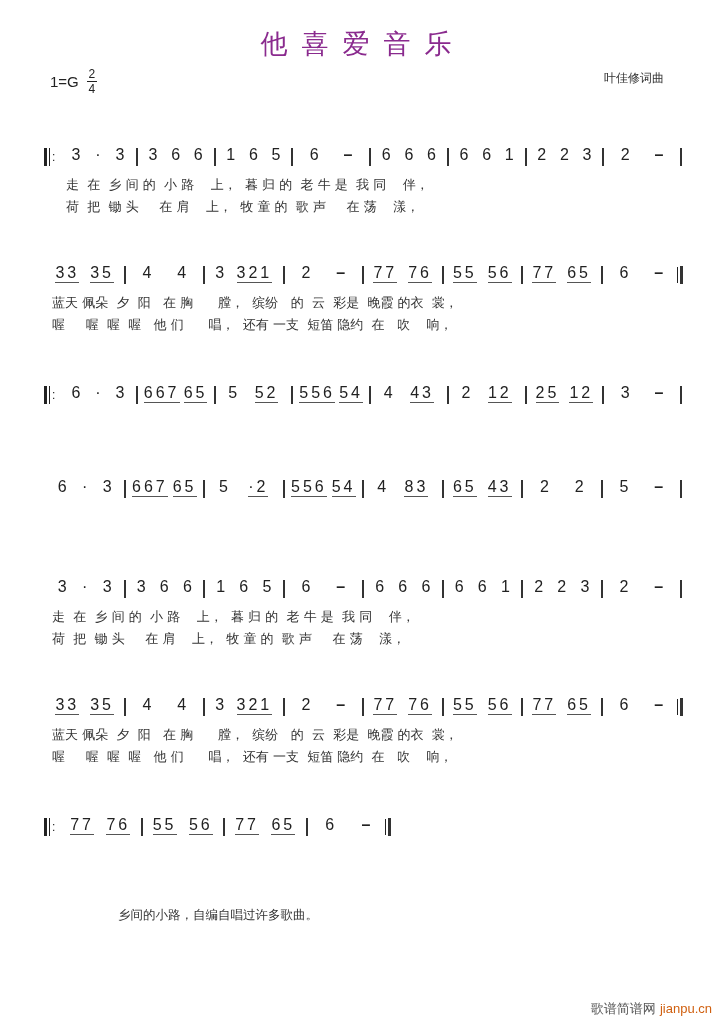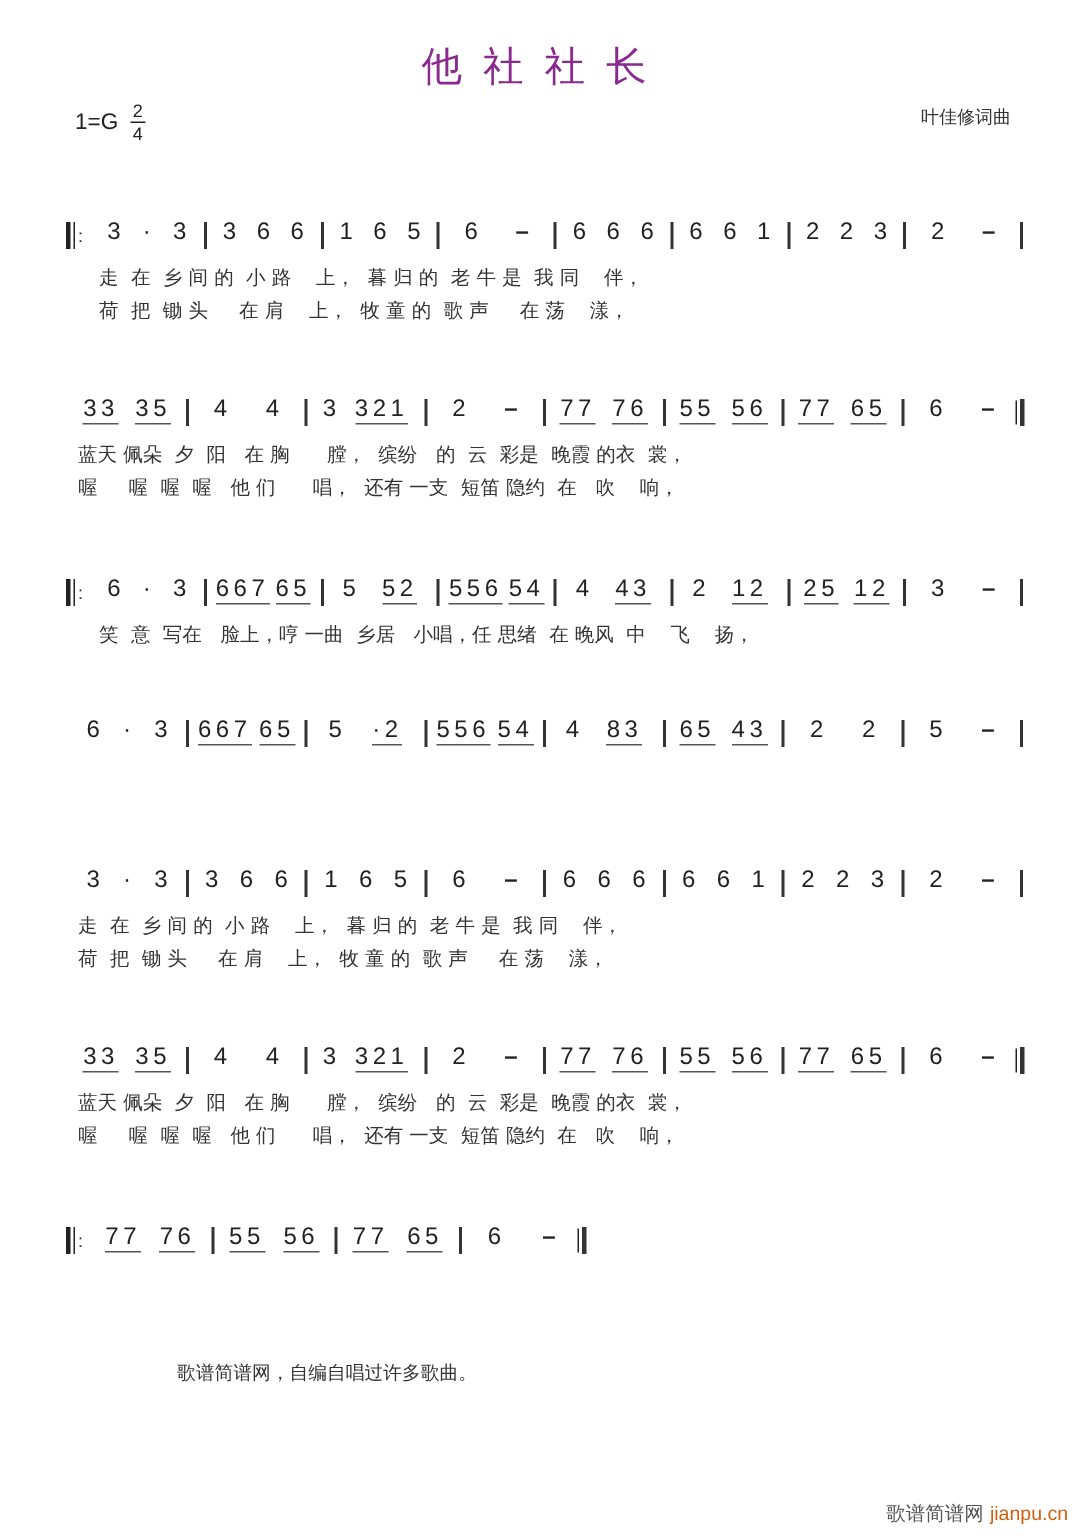--- a/index.html
+++ b/index.html
@@ -7,41 +7,41 @@
     width: 726px; height: 1024px; background: #ffffff; position: relative; overflow: hidden;
     font-family: "Liberation Sans", "DejaVu Sans", sans-serif; color: #222;
   }
   .title {
     position: absolute; left: 0; width: 726px; top: 26px; text-align: center;
     font-family: "DejaVu Serif", serif; font-size: 27px; letter-spacing: 14px; color: #8a2a8e;
   }
   .key { position: absolute; left: 50px; top: 68px; font-size: 15px; display: flex; align-items: center; }
   .frac { display: inline-flex; flex-direction: column; align-items: center; margin-left: 8px; font-size: 12px; line-height: 12px; }
   .frac .bar { width: 10px; height: 1px; background: #222; margin: 1px 0; }
-  .author { position: absolute; right: 52px; top: 70px; font-size: 12px; color: #333; font-family: "DejaVu Serif", serif; }
+  .author { position: absolute; right: 62px; top: 70px; font-size: 12px; color: #333; font-family: "DejaVu Serif", serif; }
 
   .system { position: absolute; left: 44px; width: 642px; }
   .notes { position: relative; height: 36px; }
   .ln { position: absolute; font-size: 16px; letter-spacing: 0; }
   .barline { position: absolute; width: 2px; height: 18px; top: 8px; background: #333; }
   .repeat-start { position: absolute; top: 8px; height: 18px; display: flex; align-items: center; }
   .repeat-start .thick { width: 3px; height: 18px; background: #222; }
   .repeat-start .thin { width: 1px; height: 18px; background: #222; margin-left: 2px; }
   .repeat-start .dots { font-size: 12px; margin-left: 2px; line-height: 8px; }
   .lyrics { position: relative; height: 22px; font-family: "DejaVu Serif", serif; font-size: 13px; color: #333; }
   .lyrics span { position: absolute; white-space: nowrap; }
 
   .note-block { position: absolute; left: 92px; top: 903px; font-family: "DejaVu Serif", serif; font-size: 12.5px; color: #333; line-height: 24px; }
   .watermark { position: absolute; right: 14px; bottom: 6px; font-size: 13px; color: #555; font-family: "DejaVu Serif", serif; }
   .watermark .site { color: #d06010; font-family: "Liberation Sans", sans-serif; }
 </style>
 </head>
 <body>
 
-<div class="title">他社社长</div>
+<div class="title">他喜爱音乐</div>
 <div class="key">
   <span>1=G</span>
   <span class="frac">
     <span>2</span>
     <span class="bar"></span>
     <span>4</span>
   </span>
 </div>
 <div class="author">叶佳修词曲</div>
 
@@ -199,23 +199,20 @@
           <span style="border-bottom: 1px solid rgb(85, 85, 85); letter-spacing: 3px;">25</span>
           <span style="border-bottom: 1px solid rgb(85, 85, 85); letter-spacing: 3px;">12</span>
         </span>
         <span class="barline" style="left: 558.25px;"></span>
         <span class="ln" style="left: 564.25px; top: 6px; width: 67.75px; display: flex; justify-content: space-around;">
           <span>3</span>
           <span style="font-weight: bold;">–</span>
         </span>
         <span class="barline" style="left: 636px;"></span>
       </div>
-      <div class="lyrics">
-        <span style="left: 22px; white-space: pre;">笑  意  写在   脸上，哼 一曲  乡居   小唱，任 思绪  在 晚风  中    飞    扬，</span>
-      </div>
     </div>
     <div class="system" style="top: 472px;">
       <div class="notes">
         <span class="ln" style="left: 6px; top: 6px; width: 69.5px; display: flex; justify-content: space-around;">
           <span>6</span>
           <span>·</span>
           <span>3</span>
         </span>
         <span class="barline" style="left: 79.5px;"></span>
         <span class="ln" style="left: 85.5px; top: 6px; width: 69.5px; display: flex; justify-content: space-around;">
@@ -386,19 +383,19 @@
         <span class="ln" style="left: 267.5px; top: 6px; width: 72.5px; display: flex; justify-content: space-around;">
           <span>6</span>
           <span style="font-weight: bold;">–</span>
         </span>
         <span class="barline" style="left: 344px; width: 3px; box-shadow: rgb(34, 34, 34) -4px 0px 0px -1px;"></span>
       </div>
     </div>
   </div>
 
 <div class="note-block">
-  <div style="padding-left:26px">歌谱简谱网，自编自唱过许多歌曲。</div>
+  <div style="padding-left:26px">乡间的小路，自编自唱过许多歌曲。</div>
 </div>
 
 <div class="watermark">
   <span>歌谱简谱网</span>
   <span class="site">jianpu.cn</span>
 </div>
 
 </body></html>

